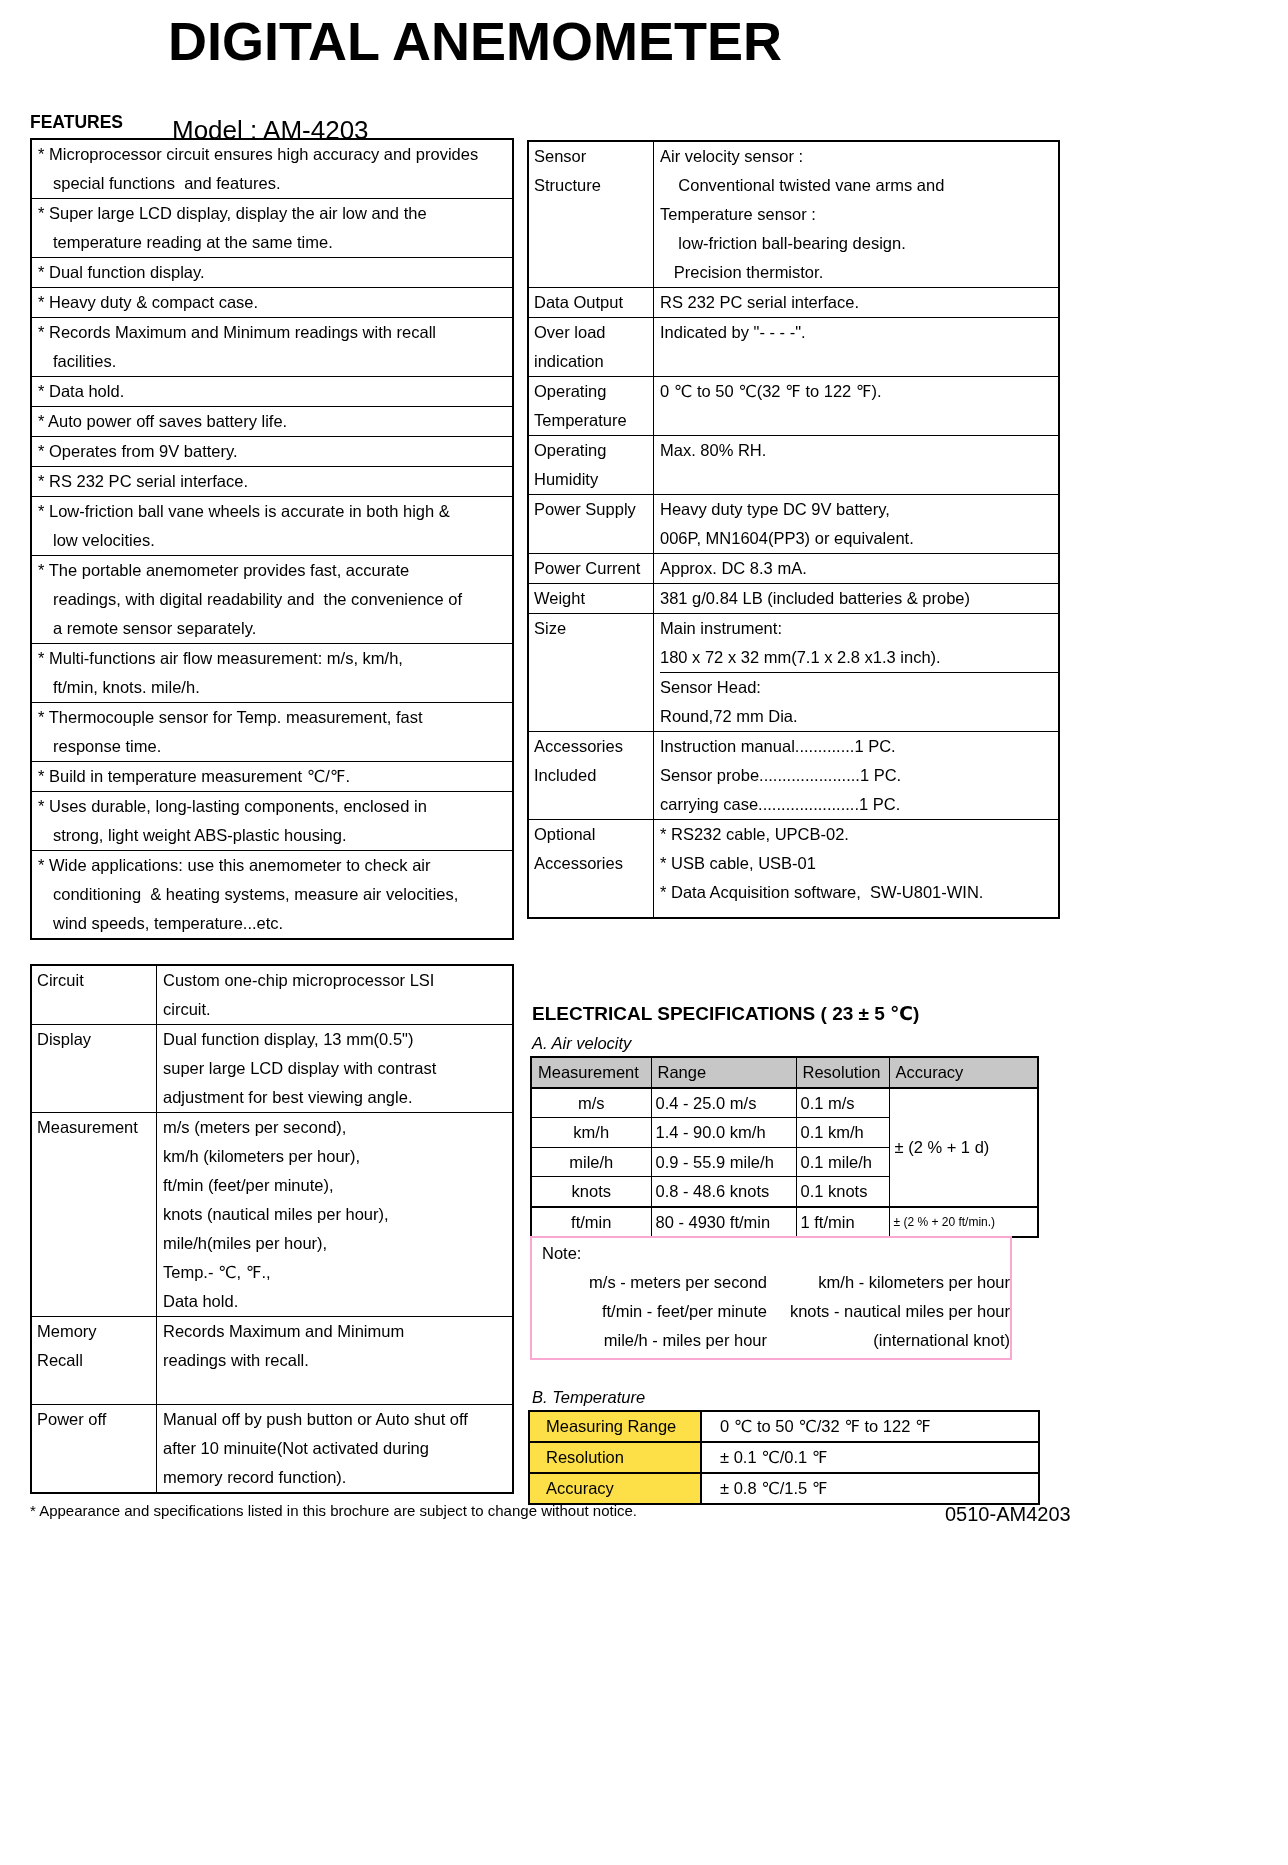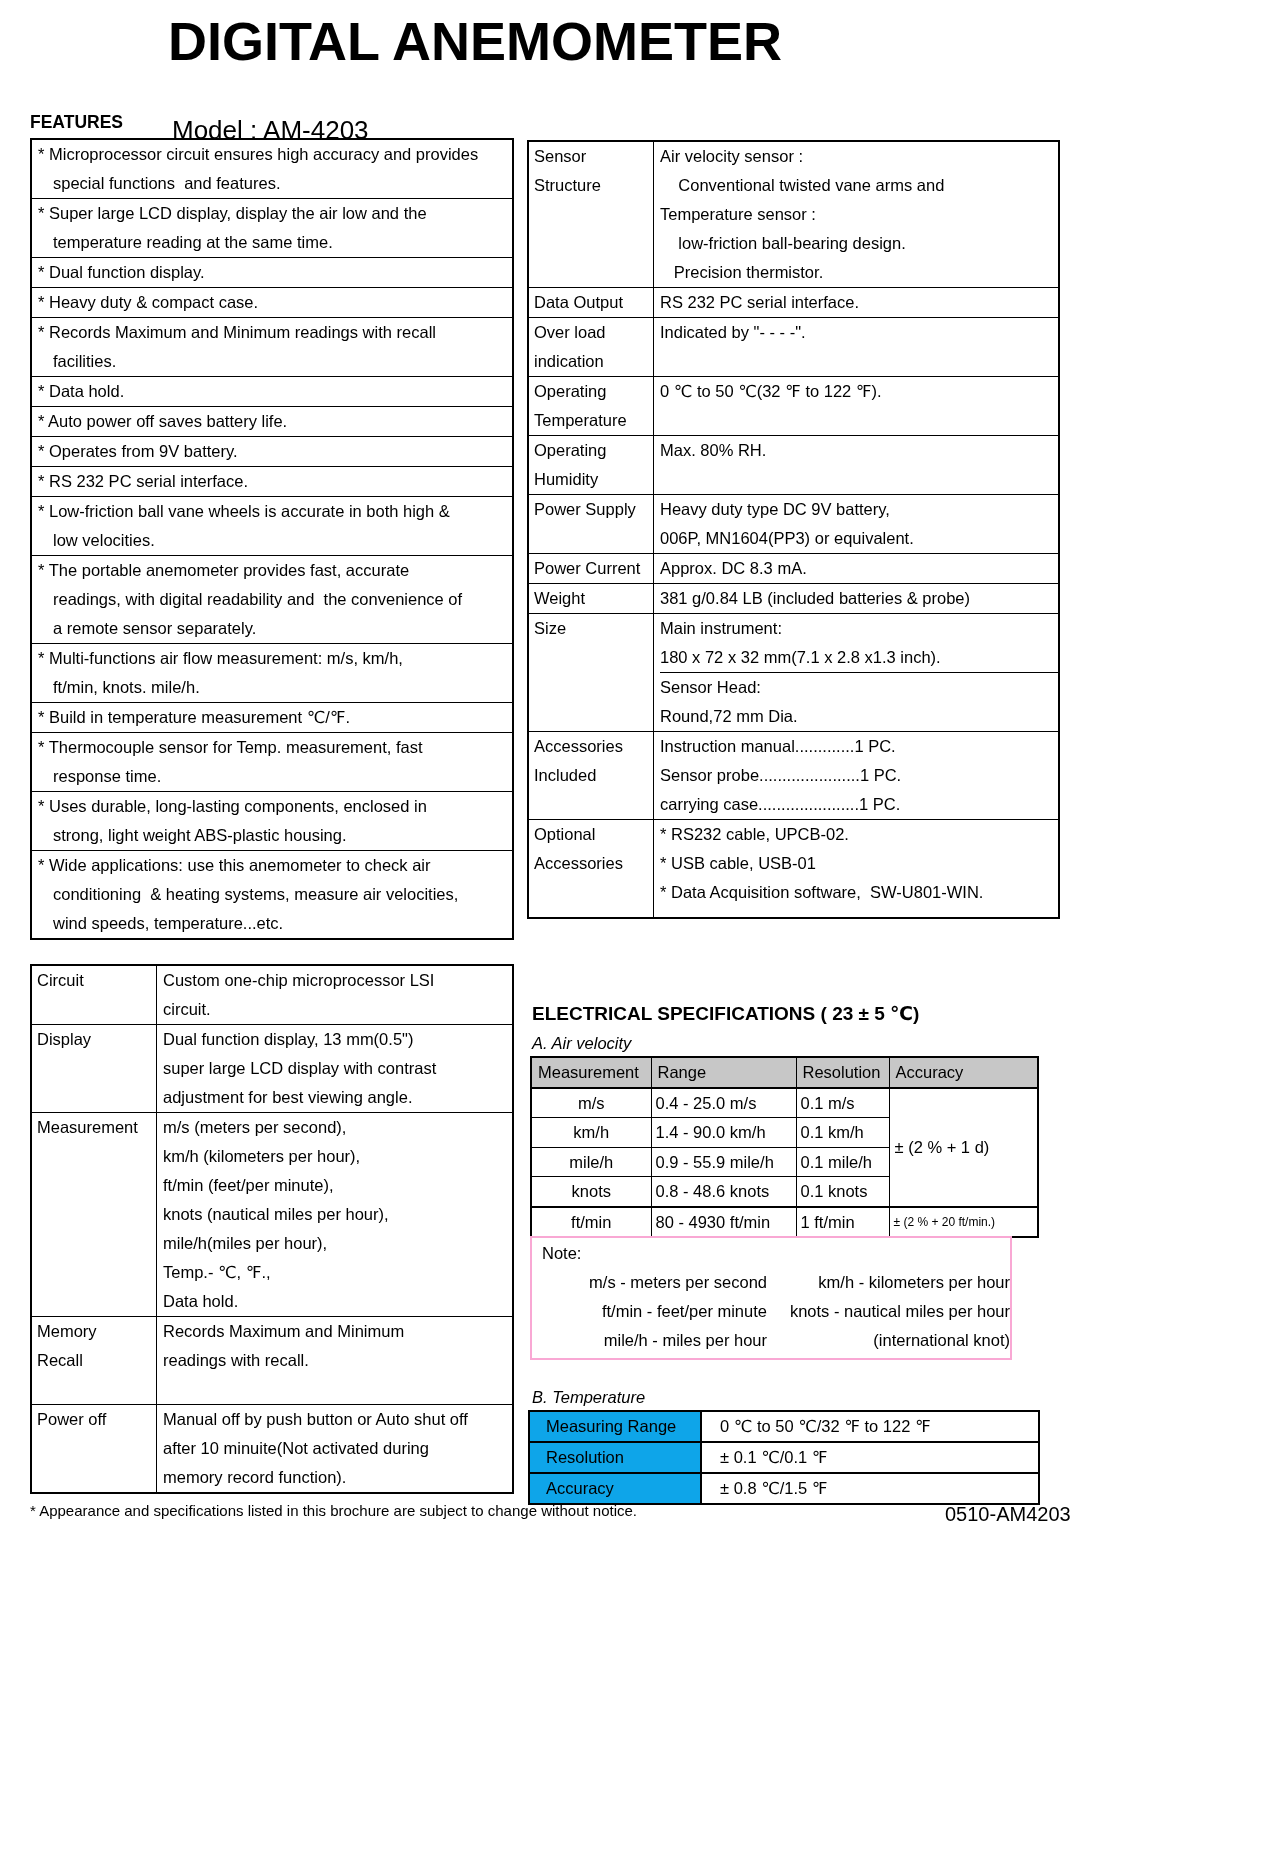--- a/index.html
+++ b/index.html
@@ -44,21 +44,21 @@
   .note-box { position:absolute; left:530px; top:1236px; width:482px; border:2px solid #f9a8d4; padding:1px 0 3px 10px; }
   .note-title { line-height:29px; white-space:pre; }
   .note-row { display:flex;text-align:right; }
   .note-left { width:225px; flex:0 0 225px; line-height:29px; white-space:pre; }
   .note-right { flex:1; line-height:29px; white-space:pre; }
 
   .temp-subtitle { position:absolute; left:532px; top:1383px; font-style:italic; line-height:28px; }
   .temp-table { position:absolute; left:528px; top:1410px; width:512px; border:2.5px solid #000; }
   .temp-row { display:flex; border-bottom:2px solid #000; }
   .temp-row:last-child { border-bottom:none; }
-  .temp-label { width:172px; flex:0 0 172px; background:#0ea5e9; border-right:2px solid #000; padding-left:16px; line-height:29px; white-space:pre; }
+  .temp-label { width:172px; flex:0 0 172px; background:#fde047; border-right:2px solid #000; padding-left:16px; line-height:29px; white-space:pre; }
   .temp-value { flex:1; padding-left:18px; line-height:29px; white-space:pre; }
 
   .footer-note { position:absolute; left:30px; top:1499px; font-size:15px; line-height:24px; }
   .footer-code { position:absolute; left:945px; top:1502px; font-size:20px; line-height:24px; }
 </style>
 </head>
 <body>
 
 <div class="page">
 
@@ -118,26 +118,26 @@
         <div>readings, with digital readability and  the convenience of</div>
         <div>a remote sensor separately.</div>
       </div>
 
       <div class="feat-row lines">
         <div>* Multi-functions air flow measurement: m/s, km/h,</div>
         <div>ft/min, knots. mile/h.</div>
       </div>
 
       <div class="feat-row lines">
-        <div>* Build in temperature measurement ℃/℉.</div>
-      </div>
-
-      <div class="feat-row lines">
         <div>* Thermocouple sensor for Temp. measurement, fast</div>
         <div>response time.</div>
+      </div>
+
+      <div class="feat-row lines">
+        <div>* Build in temperature measurement ℃/℉.</div>
       </div>
 
       <div class="feat-row lines">
         <div>* Uses durable, long-lasting components, enclosed in</div>
         <div>strong, light weight ABS-plastic housing.</div>
       </div>
 
       <div class="feat-row lines">
         <div>* Wide applications: use this anemometer to check air</div>
         <div>conditioning  &amp; heating systems, measure air velocities,</div>

